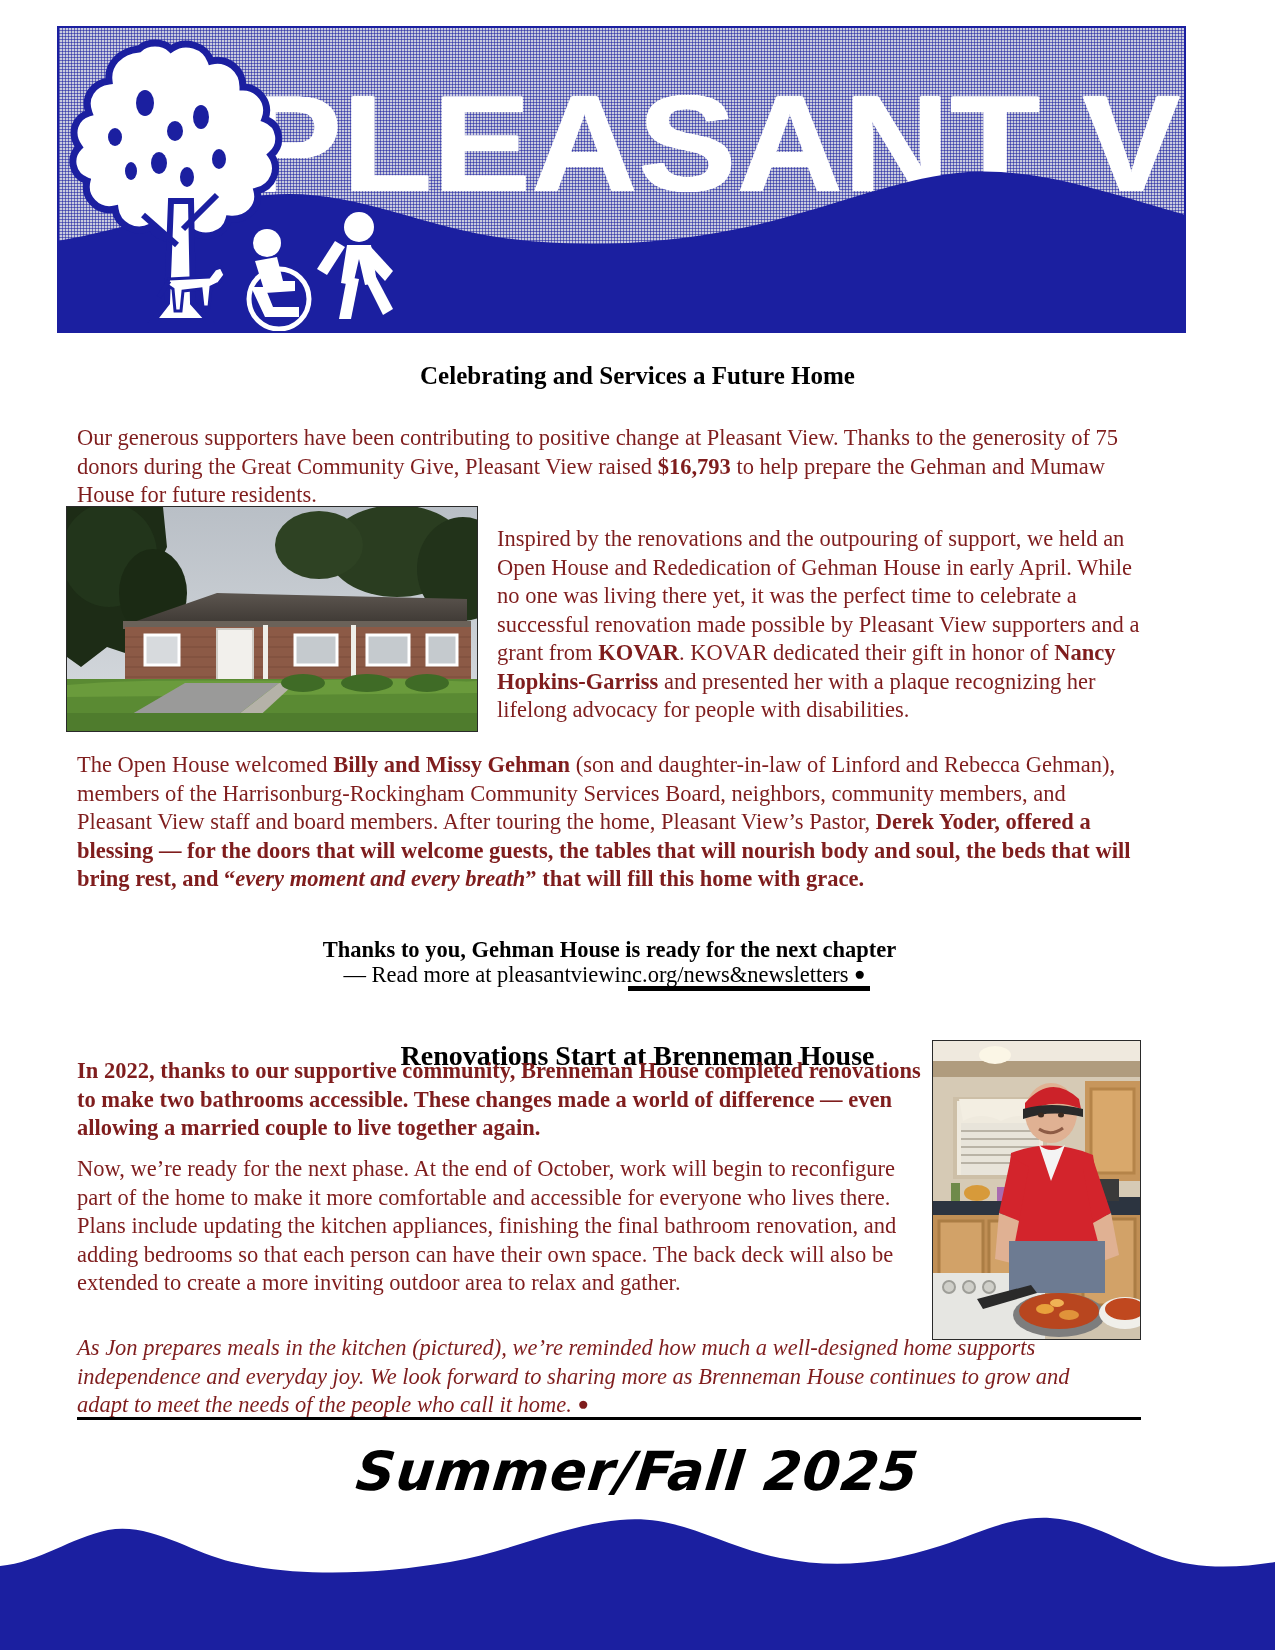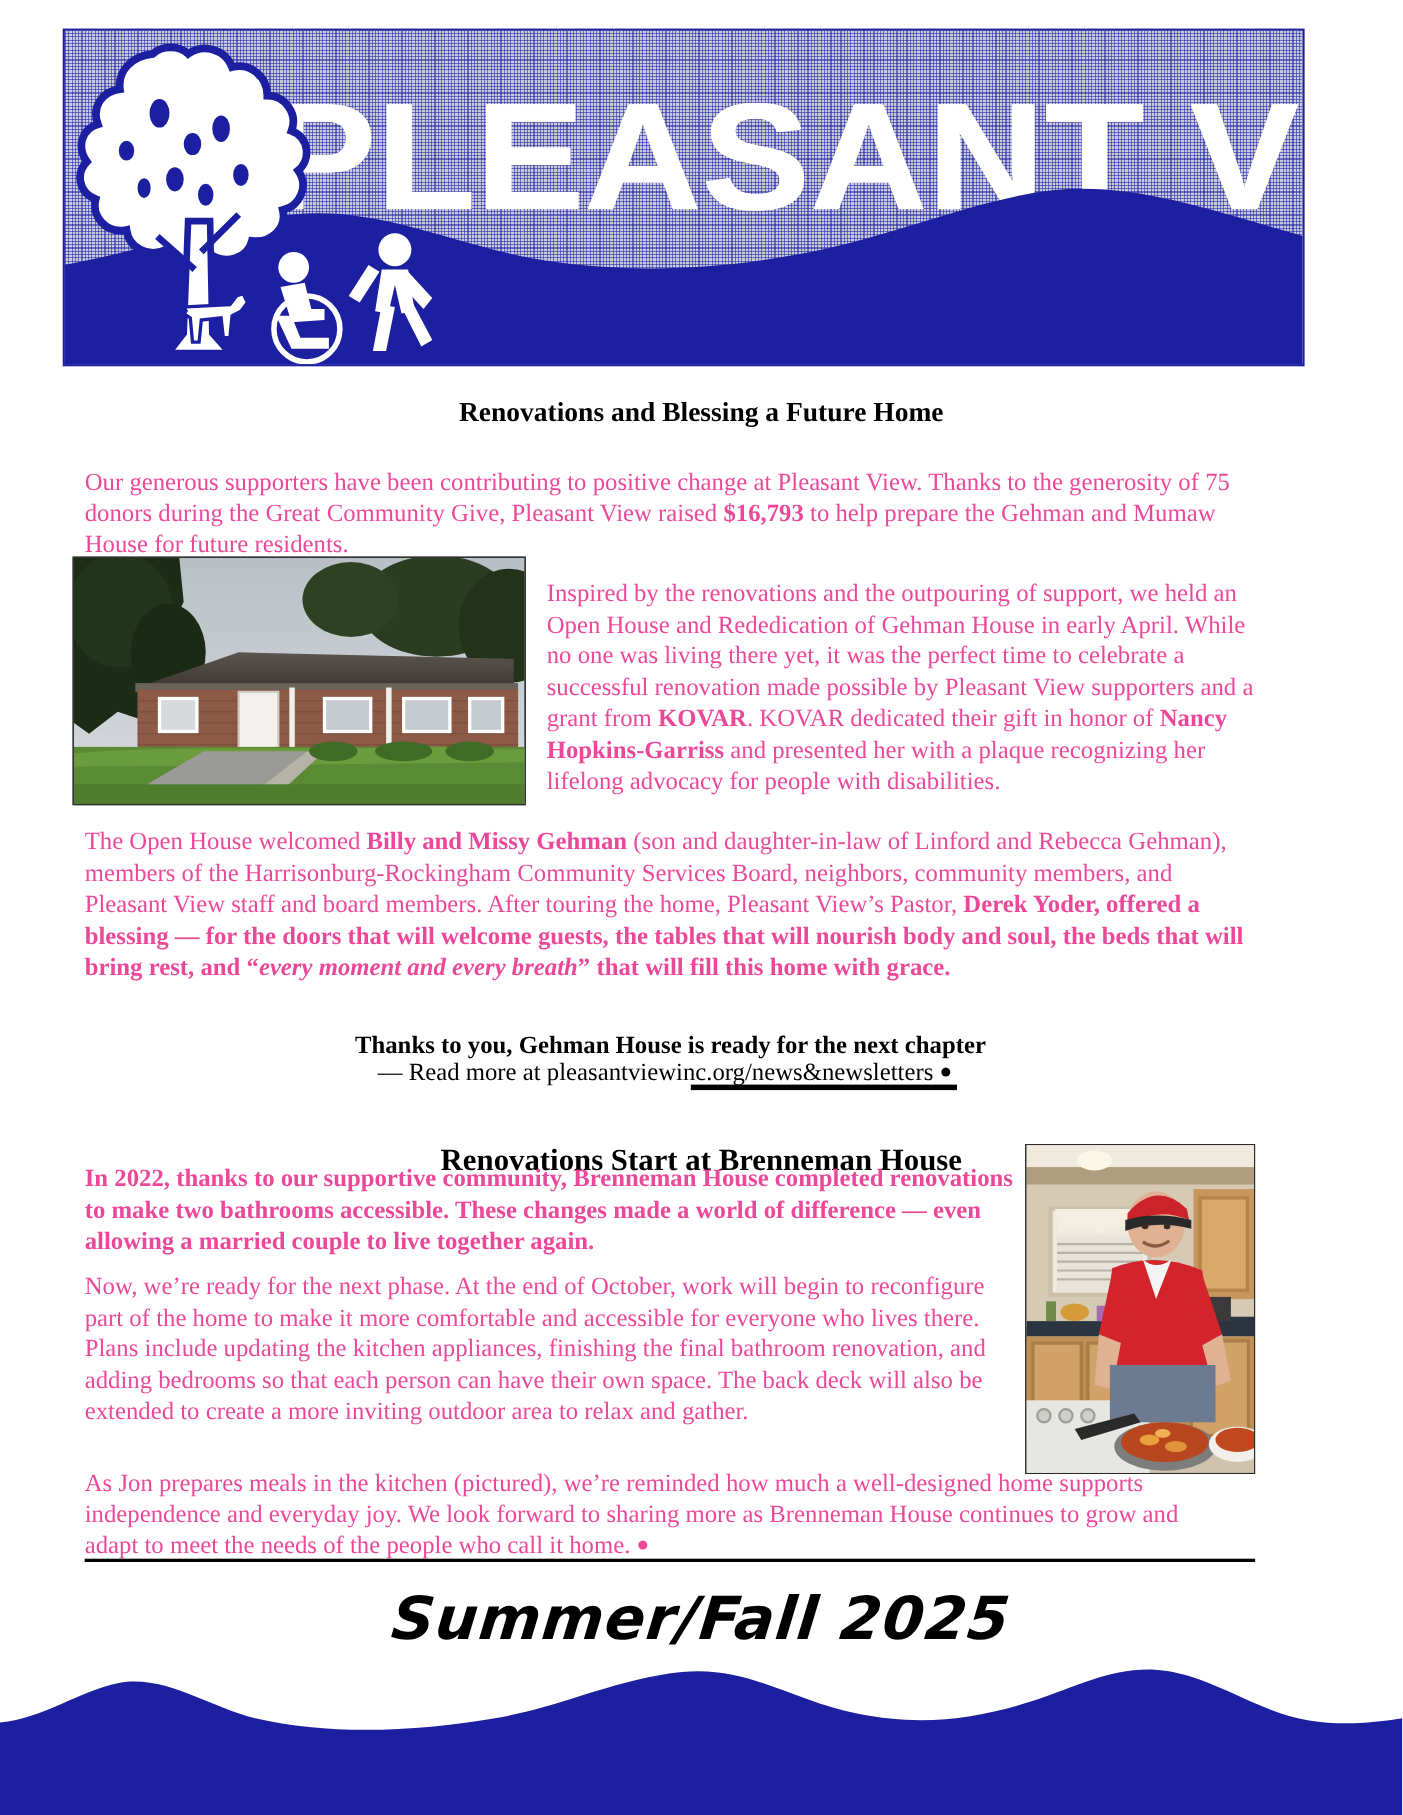--- a/index.html
+++ b/index.html
@@ -92,21 +92,21 @@
     letter-spacing: 0px;
   }
   #headline-1 { top: 362px; }
   #headline-2 { top: 1000px; font-size: 28px; margin-top: 40px; }
 
   .para {
     position: absolute;
     font-size: 22.5px;
     line-height: 28.5px;
     text-align: left;
-    color: #ec4899;
+    color: #7f1d1d;
   }
 
   #para-intro { left: 77px; top: 424px; width: 1063px; }
   #para-inspired { left: 497px; top: 525px; width: 645px; }
   #para-openhouse { left: 77px; top: 751px; width: 1065px; }
 
   .thanks-line {
     position: absolute;
     left: 77px;
     top: 936px;
@@ -138,21 +138,21 @@
     position: absolute;
     left: 77px;
     top: 1417px;
     width: 1064px;
     height: 3px;
     background: #000000;
   }
 
   #para-b1 { left: 77px; top: 1057px; width: 850px; font-weight: bold; }
   #para-b2 { left: 77px; top: 1155px; width: 830px; }
-  #para-b3 { left: 77px; top: 1334px; width: 1040px; }
+  #para-b3 { left: 77px; top: 1334px; width: 1040px; font-style: italic; }
 
   .dot {
     font-size: 19px;
     line-height: 1;
     vertical-align: 2px;
   }
 
   
   .photo {
     position: absolute;
@@ -255,21 +255,21 @@
         <circle cx="300" cy="196" r="15"></circle>
         <path d="M288,214 L312,214 L318,252 L306,254 L300,228 L294,254 L282,252 Z"></path>
         <path d="M286,216 L268,244 L258,238 L276,210 Z"></path>
         <path d="M312,216 L334,240 L326,250 L304,226 Z"></path>
         <path d="M300,248 L292,288 L280,288 L288,246 Z"></path>
         <path d="M306,248 L324,284 L334,278 L316,244 Z"></path>
       </g>
     </svg>
   </div>
 
-  <div class="headline" id="headline-1">Renovations and Blessing a Future Home</div>
+  <div class="headline" id="headline-1">Celebrating and Services a Future Home</div>
 
   <div class="para" id="para-intro">Our generous supporters have been contributing to positive change at Pleasant View.  Thanks to the generosity of 75 donors during the Great Community Give, Pleasant View raised <b>$16,793</b> to help prepare the Gehman and Mumaw House for future residents.</div>
 
   <div class="photo" id="photo-house">
     <svg viewBox="0 0 410 224" preserveAspectRatio="none" width="410" height="224">
       <defs>
         <linearGradient id="skyG" x1="0" y1="0" x2="0" y2="1">
           <stop offset="0%" stop-color="#b9bfc6"></stop>
           <stop offset="100%" stop-color="#d8dce0"></stop>
         </linearGradient>

